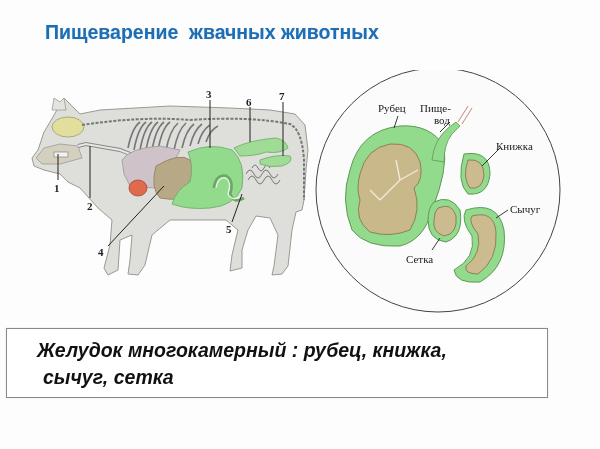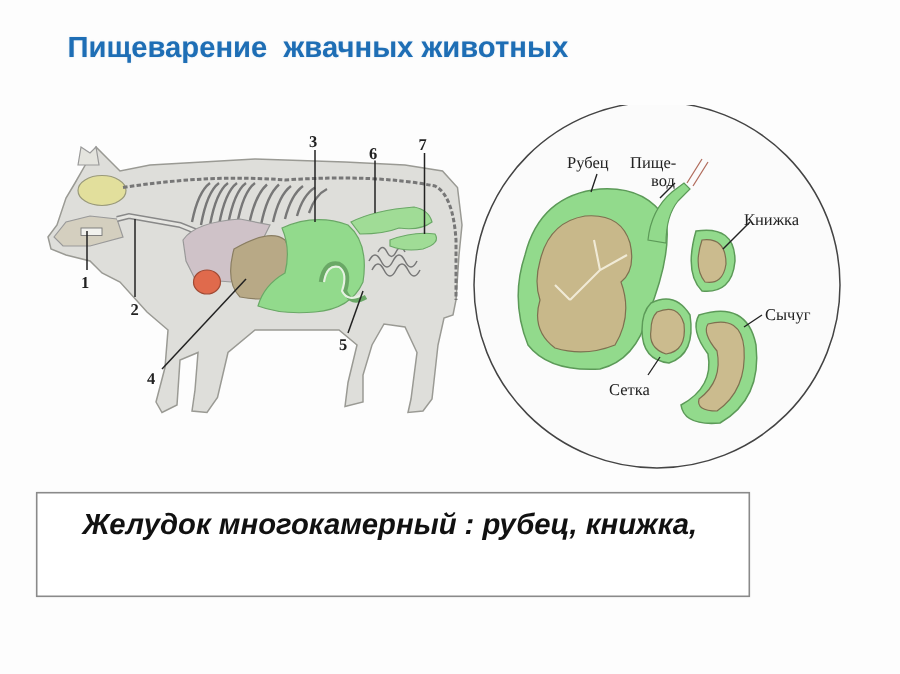--- a/index.html
+++ b/index.html
@@ -18,21 +18,21 @@
     position: absolute; left: 20px; top: 70px; width: 575px; height: 245px;
   }
   .figure svg { position: absolute; left: 0; top: 0; }
   .num {
     font-family: "Liberation Serif", serif; font-size: 11px; font-weight: bold; fill: #222;
   }
   .lbl {
     font-family: "Liberation Serif", serif; font-size: 11px; fill: #222;
   }
   .caption-box {
-    position: absolute; left: 24px; top: 328px; width: 476px; height: 70px;
+    position: absolute; left: 6px; top: 328px; width: 542px; height: 70px;
     border: 1px solid #8a8a8a; background: #fff; box-sizing: border-box;
     box-shadow: 0 0 1px rgba(0,0,0,0.2);
   }
   .caption-line1 {
     position: absolute; left: 30px; top: 10px;
     font-size: 19.5px; font-weight: bold; font-style: italic; color: #111; white-space: nowrap;
   }
   .caption-line2 {
     position: absolute; left: 36px; top: 37px;
     font-size: 19.5px; font-weight: bold; font-style: italic; color: #111; white-space: nowrap;
@@ -152,13 +152,14 @@
       <text class="lbl" x="414" y="54">вод</text>
       <text class="lbl" x="476" y="80">Книжка</text>
       <text class="lbl" x="490" y="143">Сычуг</text>
       <text class="lbl" x="386" y="193">Сетка</text>
     </g>
   </svg>
 </div>
 
 <div class="caption-box">
   <div class="caption-line1">Желудок многокамерный : рубец, книжка,</div>
+  <div class="caption-line2">сычуг, сетка</div>
 </div>
 
 </body></html>

